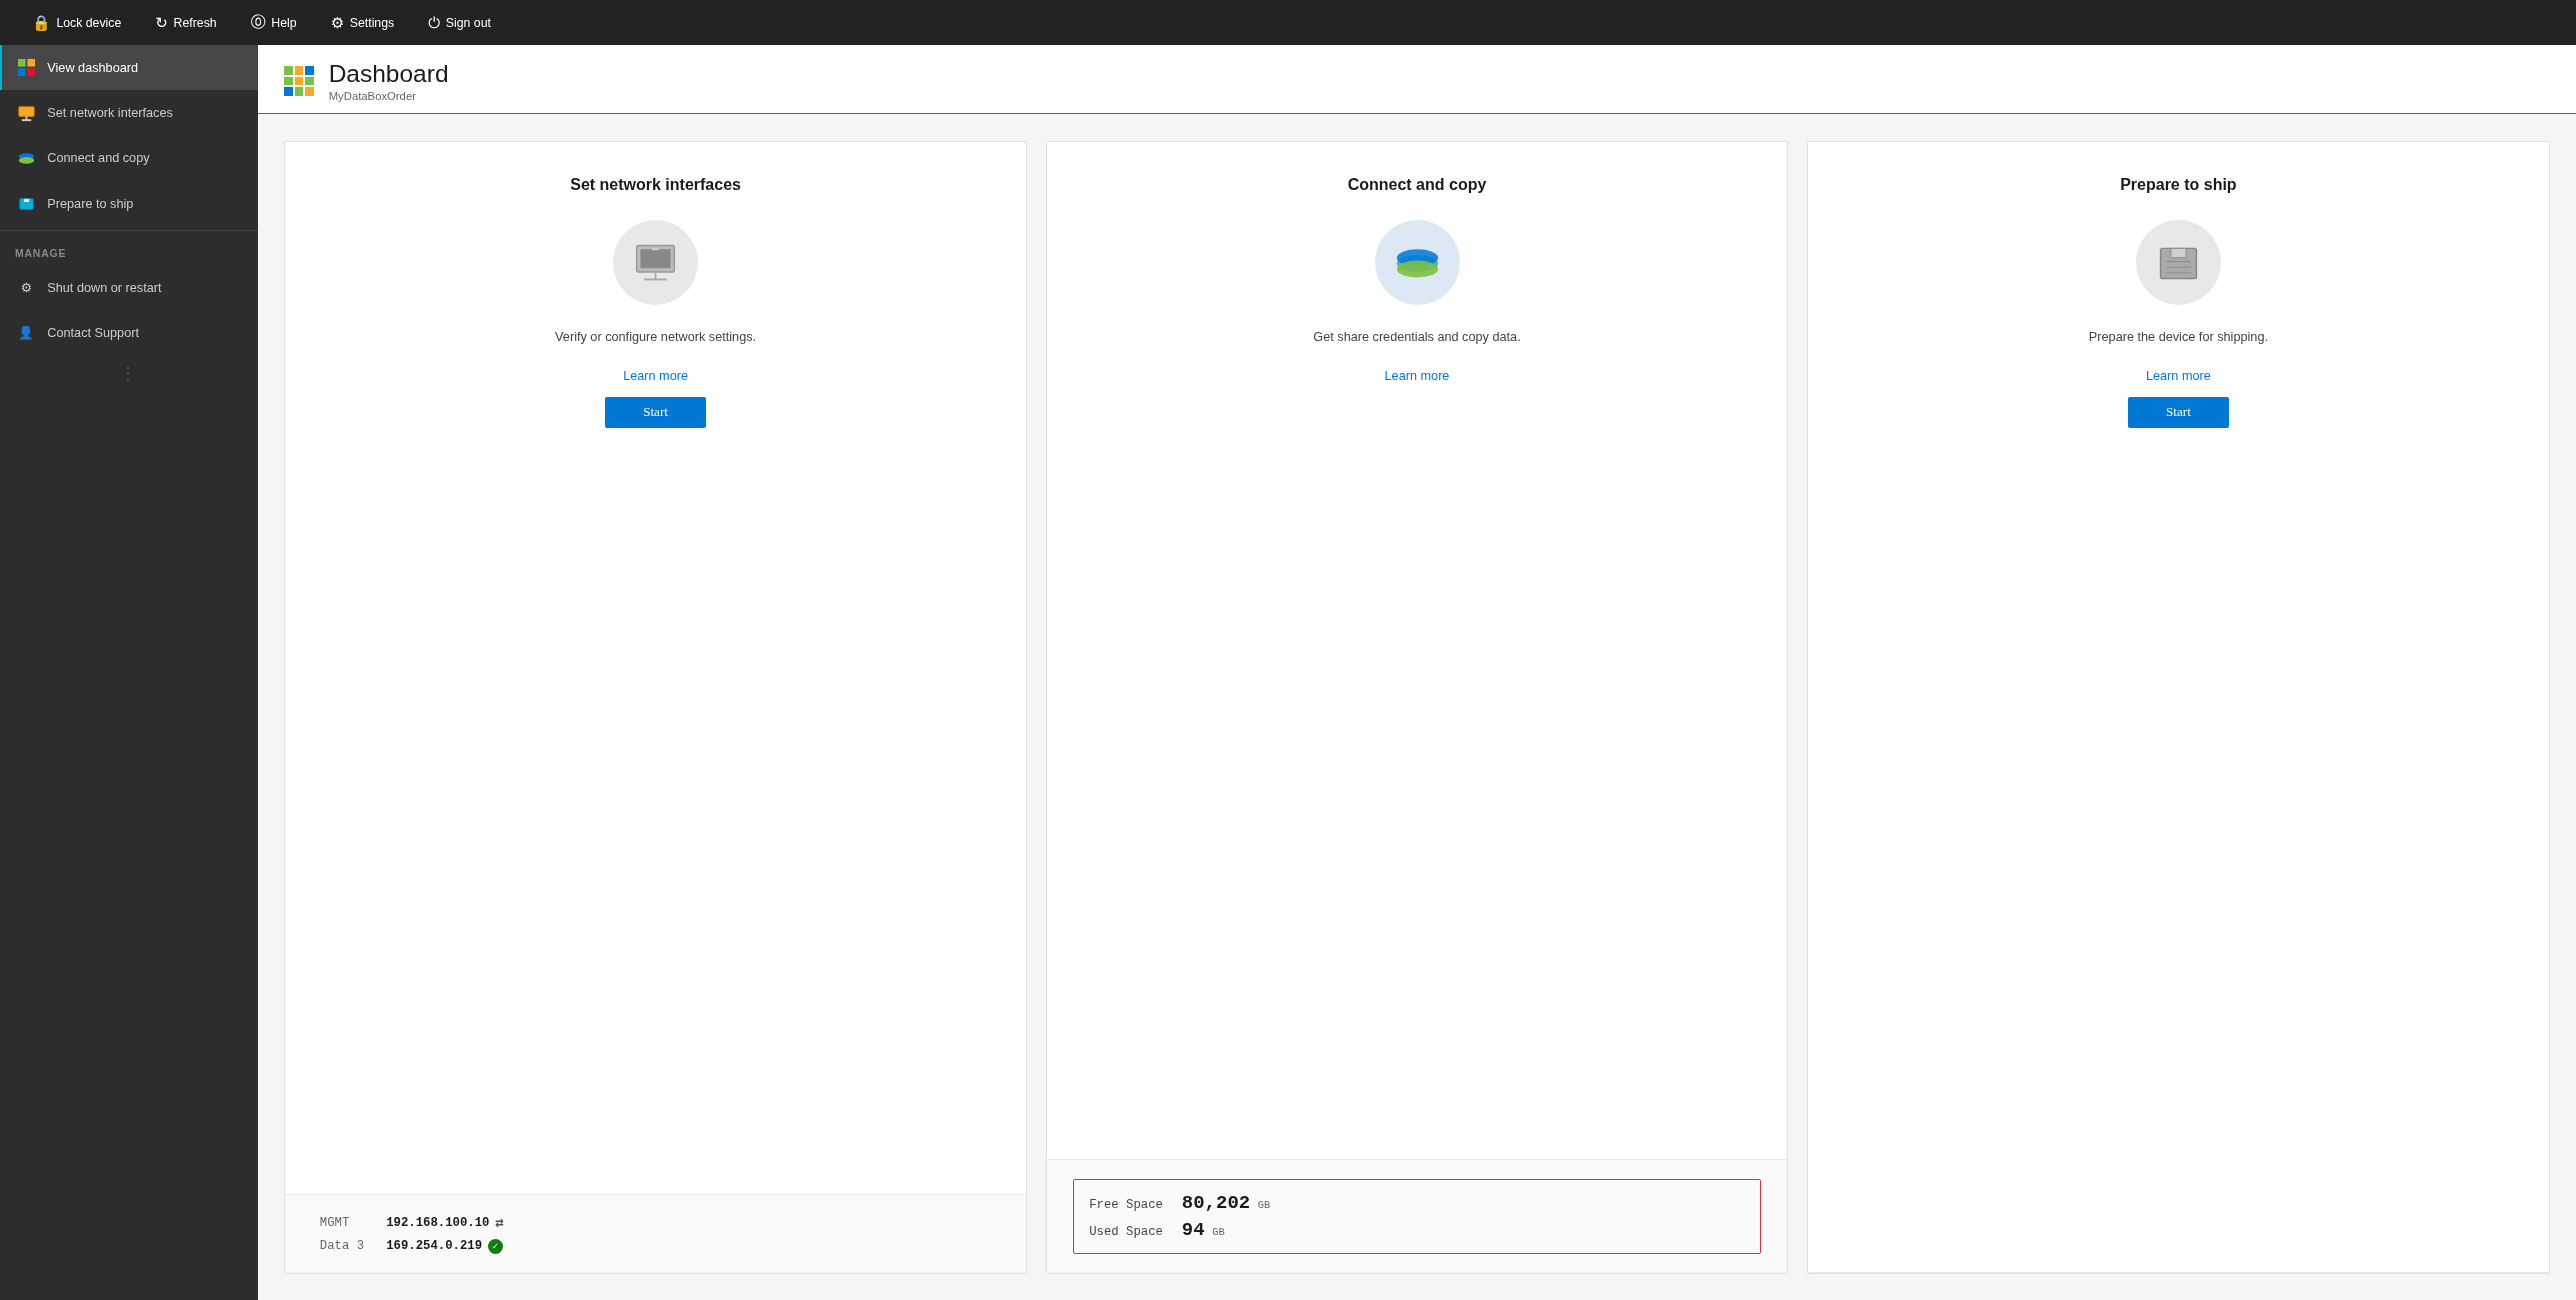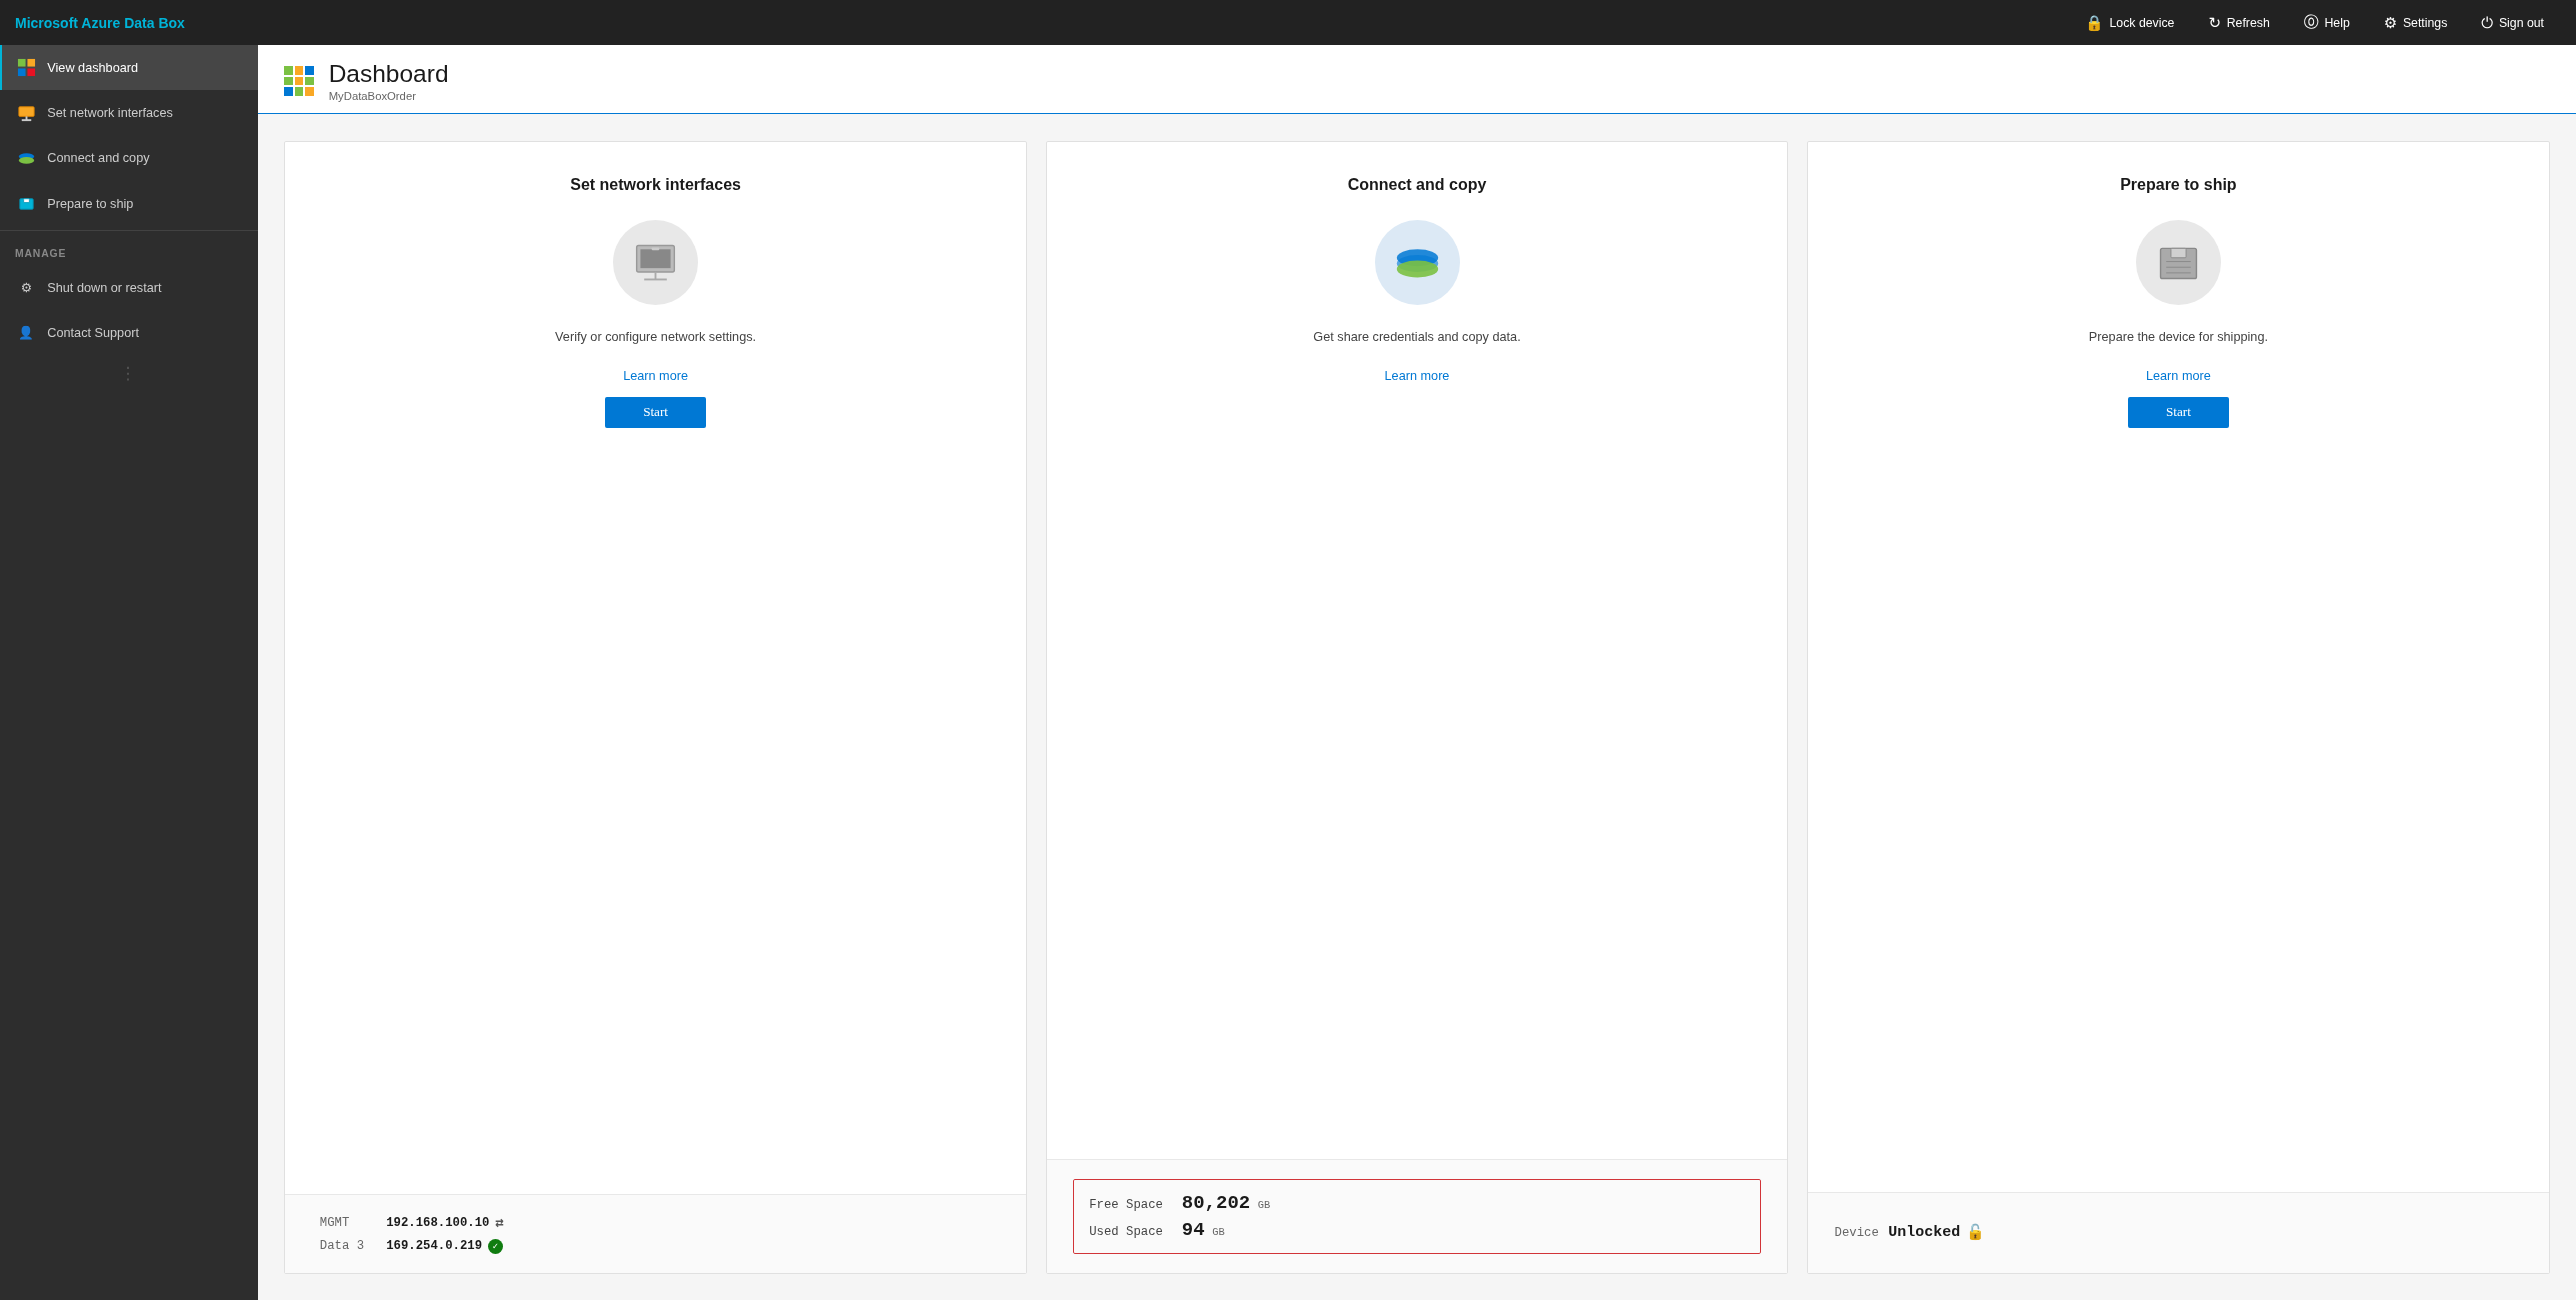--- a/index.html
+++ b/index.html
@@ -300,21 +300,20 @@
 
     
     .grid-dot-1 { background: #7bc143; }
     .grid-dot-2 { background: #f9a825; }
     .grid-dot-3 { background: #0078d4; }
   </style>
 </head>
 <body>
 
 <div class="topbar">
-  <span class="topbar-title">Microsoft Azure Data Box</span>
   <div class="topbar-actions">
     <button class="topbar-btn">
       <span class="topbar-icon">🔒</span>
       <span>Lock device</span>
     </button>
     <button class="topbar-btn">
       <span class="topbar-icon">↻</span>
       <span>Refresh</span>
     </button>
     <button class="topbar-btn">
@@ -487,27 +486,18 @@
               <rect x="19" y="12" width="16" height="10" rx="1" fill="#d0d0d0" stroke="#888" stroke-width="1"></rect>
               <line x1="14" y1="26" x2="40" y2="26" stroke="#888" stroke-width="1"></line>
               <line x1="14" y1="32" x2="40" y2="32" stroke="#888" stroke-width="1"></line>
               <line x1="14" y1="38" x2="40" y2="38" stroke="#888" stroke-width="1"></line>
             </svg>
           </div>
           <div class="card-desc">Prepare the device for shipping.</div>
           <a class="card-learn-more">Learn more</a>
           <button class="card-start-btn">Start</button>
         </div>
-        <div class="card-bottom">
-          <div class="device-status">
-            <span class="device-label">Device</span>
-            <span class="device-value">
-              <span>Unlocked</span>
-              <span class="unlock-icon">🔓</span>
-            </span>
-          </div>
-        </div>
       </div>
 
     </div>
   </div>
 </div>
 
 
 </body></html>

